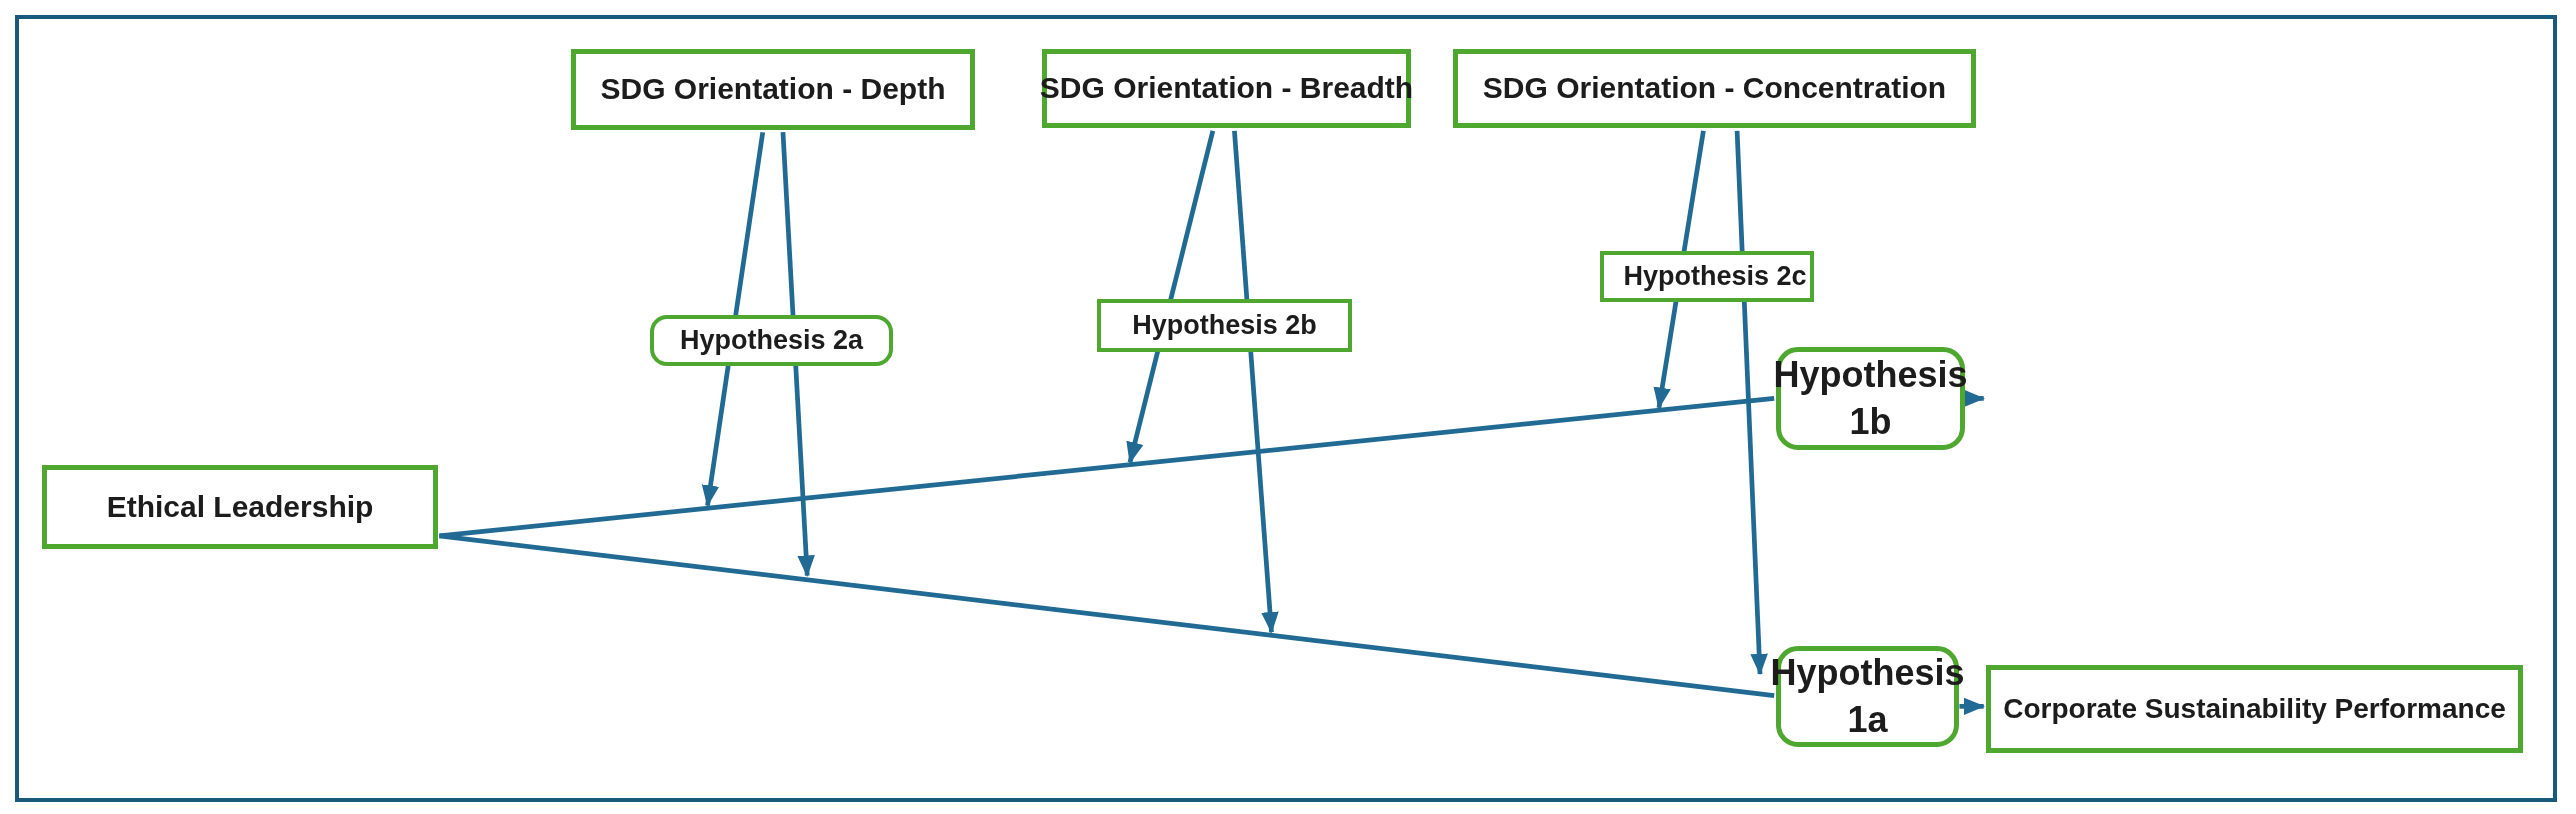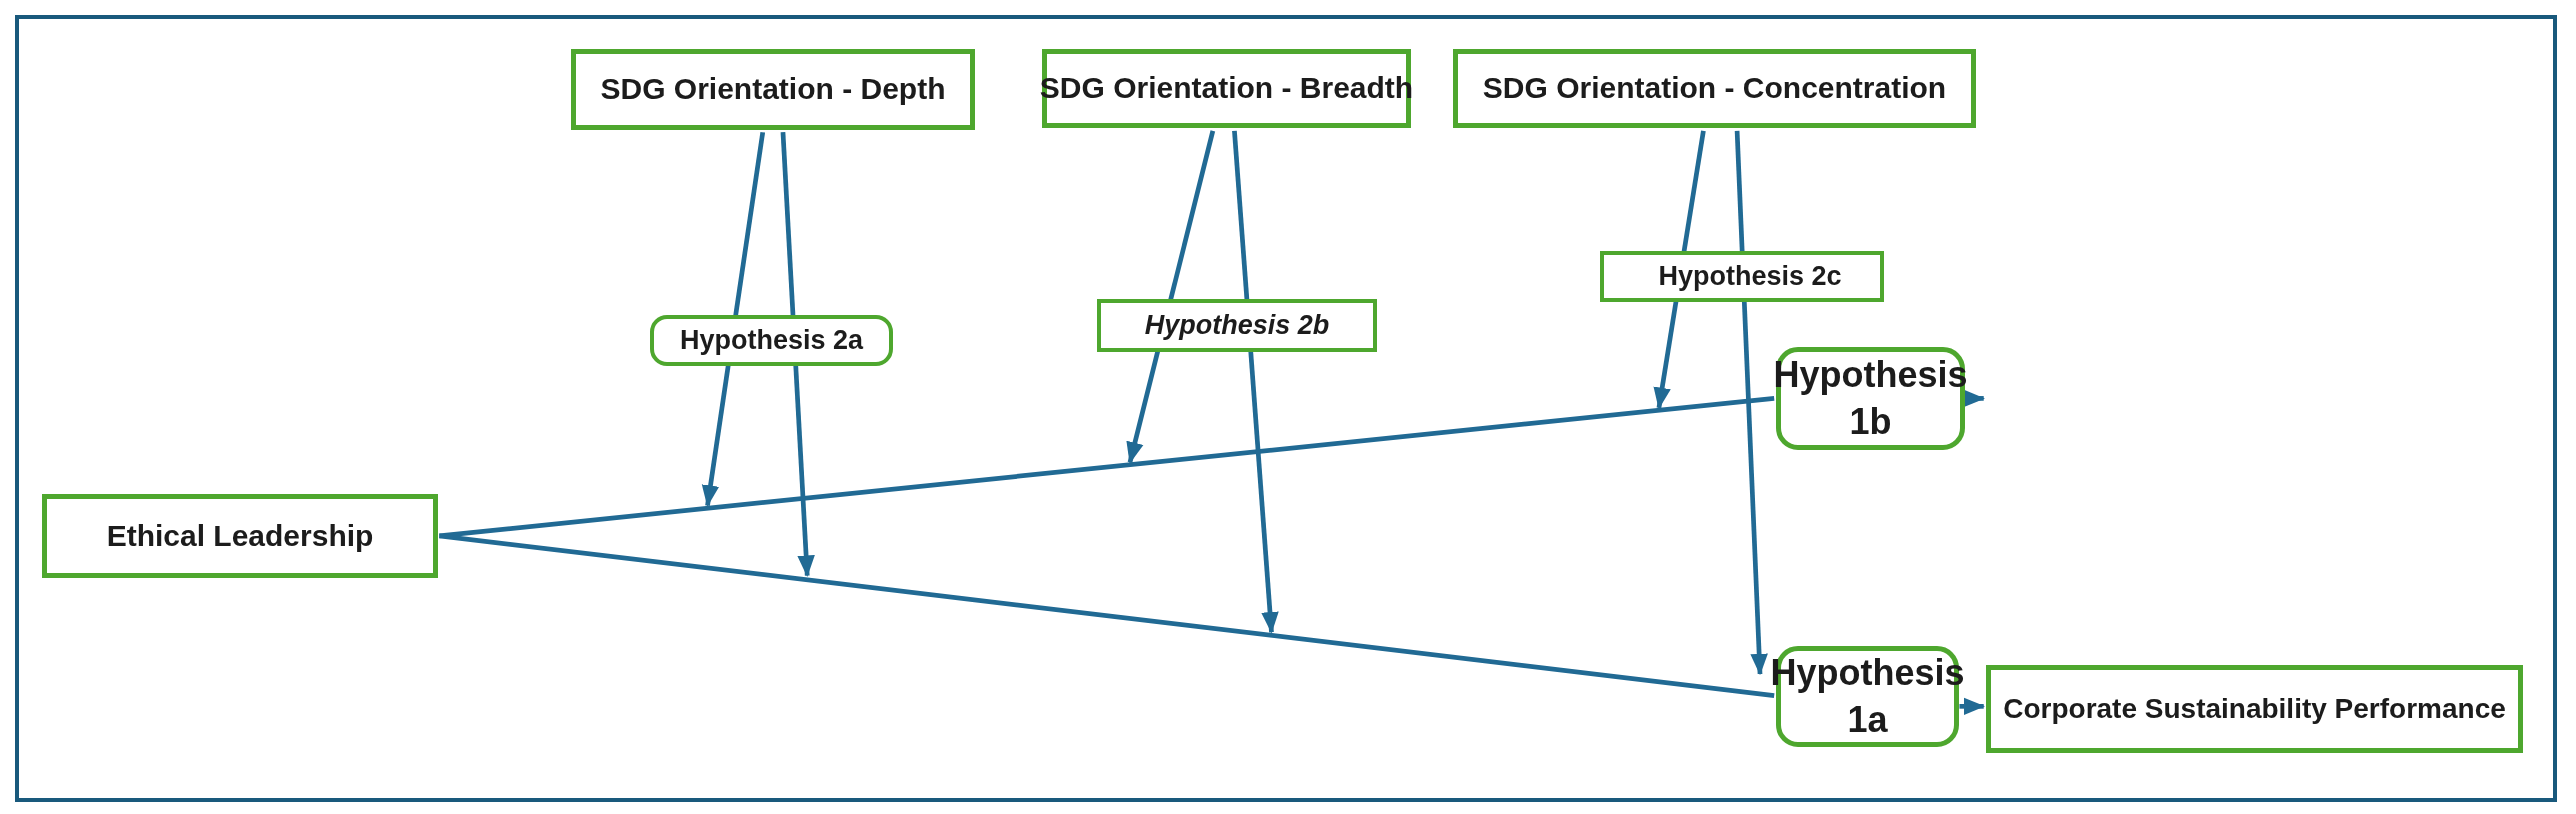--- a/index.html
+++ b/index.html
@@ -57,23 +57,23 @@
     border-radius: 22px;
   }
   .node.outcome {
     font-size: 28px;
   }
   
   #n-sdg-depth        { left: 571px;  top: 49px;  width: 404px; height: 81px; }
   #n-sdg-breadth      { left: 1042px; top: 49px;  width: 369px; height: 79px; }
   #n-sdg-concentration{ left: 1453px; top: 49px;  width: 523px; height: 79px; text-align: center; }
   #n-hyp2a            { left: 650px;  top: 315px; width: 243px; height: 51px; border-radius: 17px; }
-  #n-hyp2b            { left: 1097px; top: 299px; width: 280px; height: 53px; font-style: italic; }
-  #n-hyp2c            { left: 1600px; top: 251px; width: 284px; height: 51px; padding-left: 16px; }
-  #n-ethical          { left: 42px;   top: 494px; width: 396px; height: 84px; align-items: center; }
+  #n-hyp2b            { left: 1097px; top: 299px; width: 255px; height: 53px; }
+  #n-hyp2c            { left: 1600px; top: 251px; width: 214px; height: 51px; padding-left: 16px; }
+  #n-ethical          { left: 42px;   top: 465px; width: 396px; height: 84px; align-items: center; }
   #n-hyp1b            { left: 1776px; top: 347px; width: 189px; height: 103px; }
   #n-hyp1a            { left: 1776px; top: 646px; width: 183px; height: 101px; }
   #n-cfp              { left: 1988px; top: 337px; width: 536px; height: 89px; }
   #n-csp              { left: 1986px; top: 665px; width: 537px; height: 88px; text-align: right; }
 </style>
 </head>
 <body>
 
 <div id="canvas">
 

